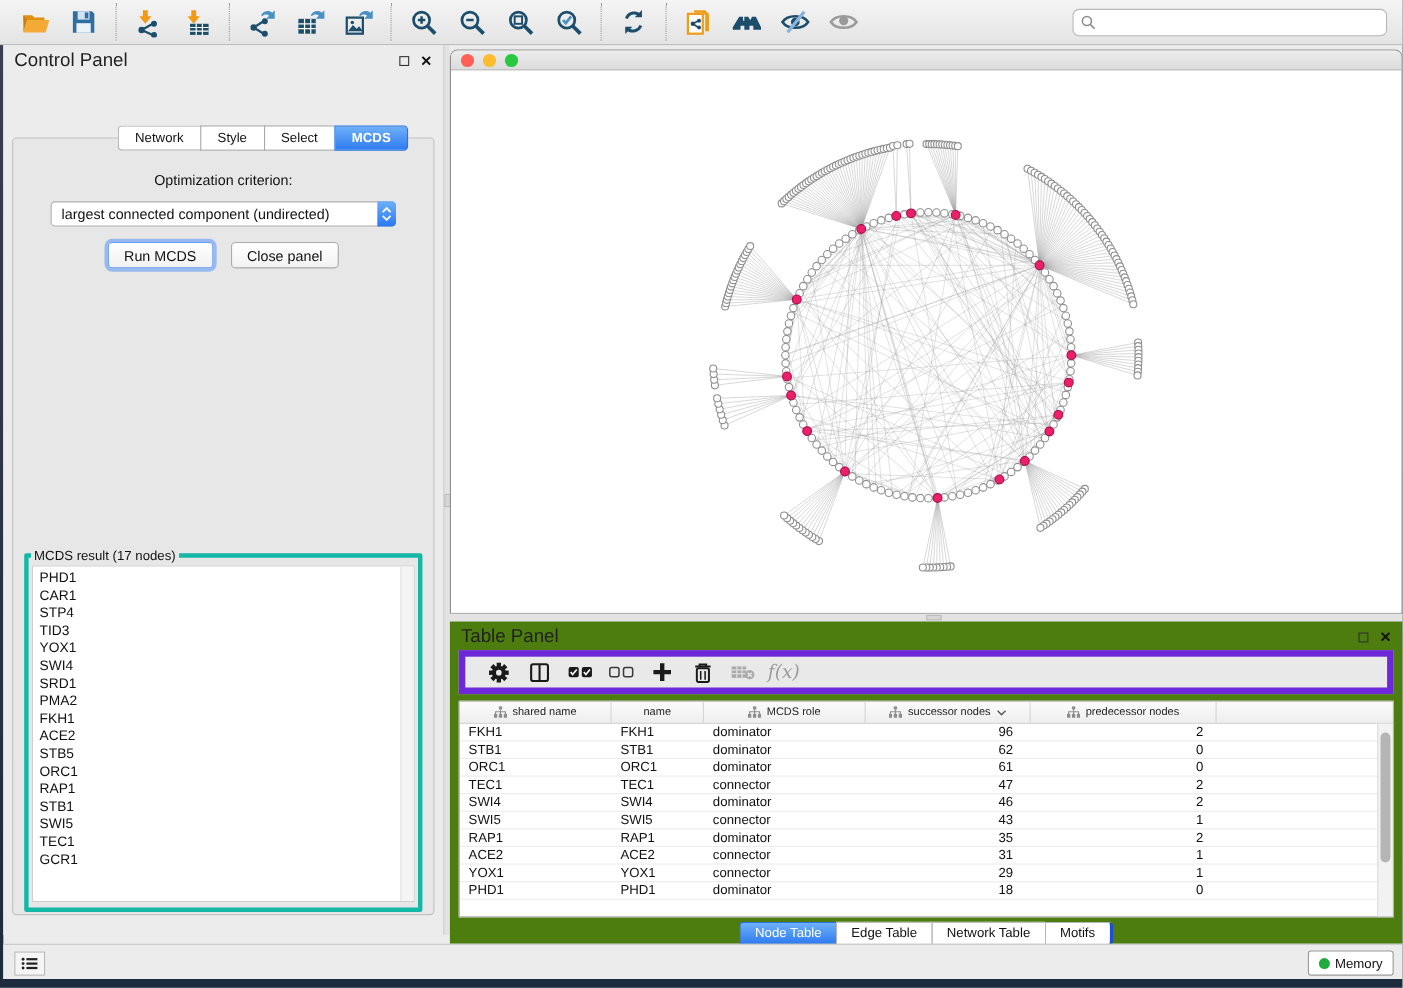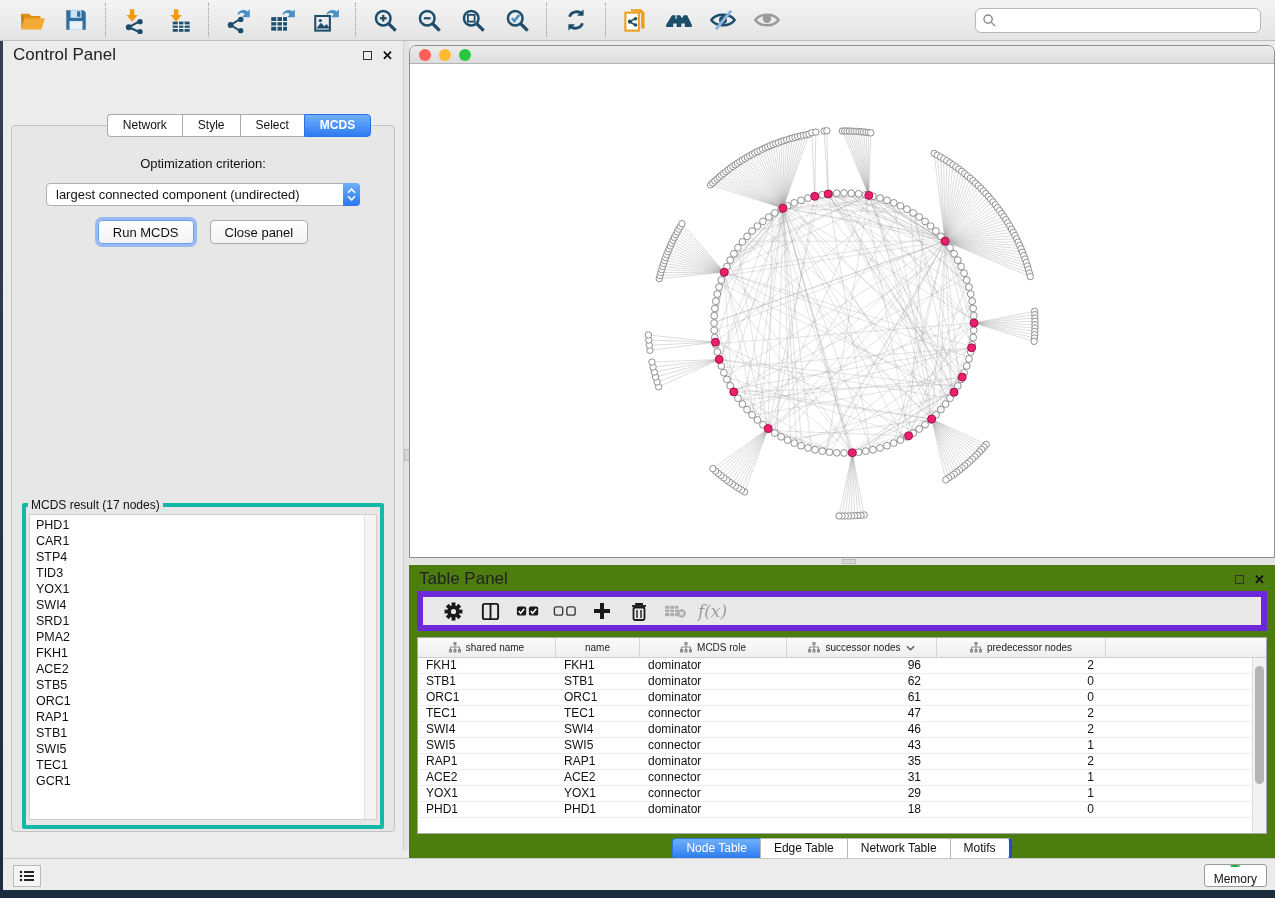--- a/index.html
+++ b/index.html
@@ -99,21 +99,21 @@
     border:1px solid #b5b5b5; border-right:none; color:#111; }
   .bt-tab:first-child { border-radius:4px 0 0 4px; }
   .bt-tab:last-child { border-radius:0 4px 4px 0; border-right:3px solid #1d4ed8; }
   .bt-tab.active { background:linear-gradient(#6fb1fa,#2e7bf0); color:#fff; border-color:#2a72e4; }
 
   
   .statusbar { position:absolute; left:0; right:0; top:858px; height:32px; background:#ececec; border-top:1px solid #c9c9c9; }
   .list-btn { position:absolute; left:10px; top:6px; width:28px; height:22px; background:#f5f5f5;
     border:1px solid #b9b9b9; display:flex; align-items:center; justify-content:center; }
   .mem-btn { position:absolute; right:8px; top:5px; height:23px; background:#fff; border:1px solid #9a9a9a;
-    border-radius:3px; display:flex; align-items:center; gap:5px; padding:0 9px; font-size:12px; color:#111;flex-direction:column; }
+    border-radius:3px; display:flex; align-items:center; gap:5px; padding:0 9px; font-size:12px; color:#111; }
   .mem-dot { width:10px; height:10px; border-radius:50%; background:#1faa3c; }
 </style>
 </head>
 <body>
 
 <div class="app">
 
   <div class="toolbar">
     <div class="tbtn">
       <svg width="27" height="27" viewBox="0 0 24 24">

